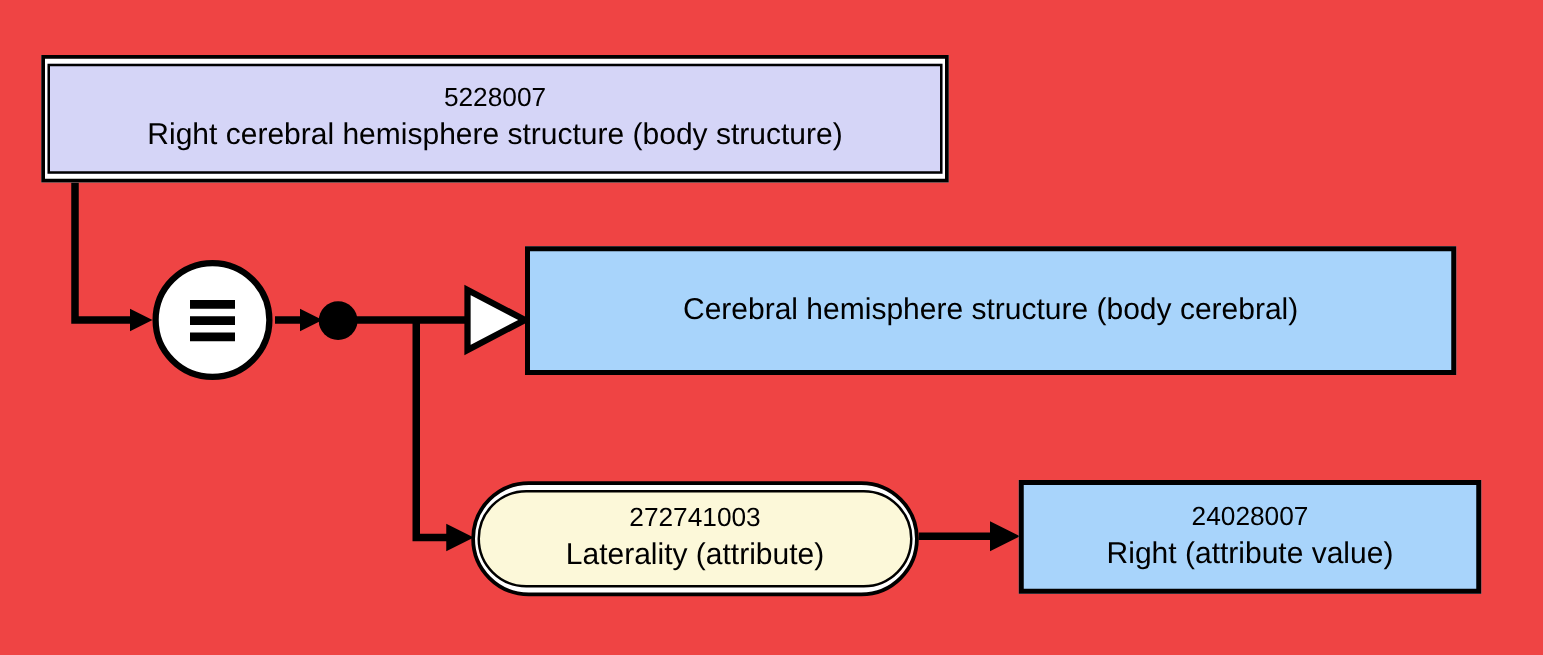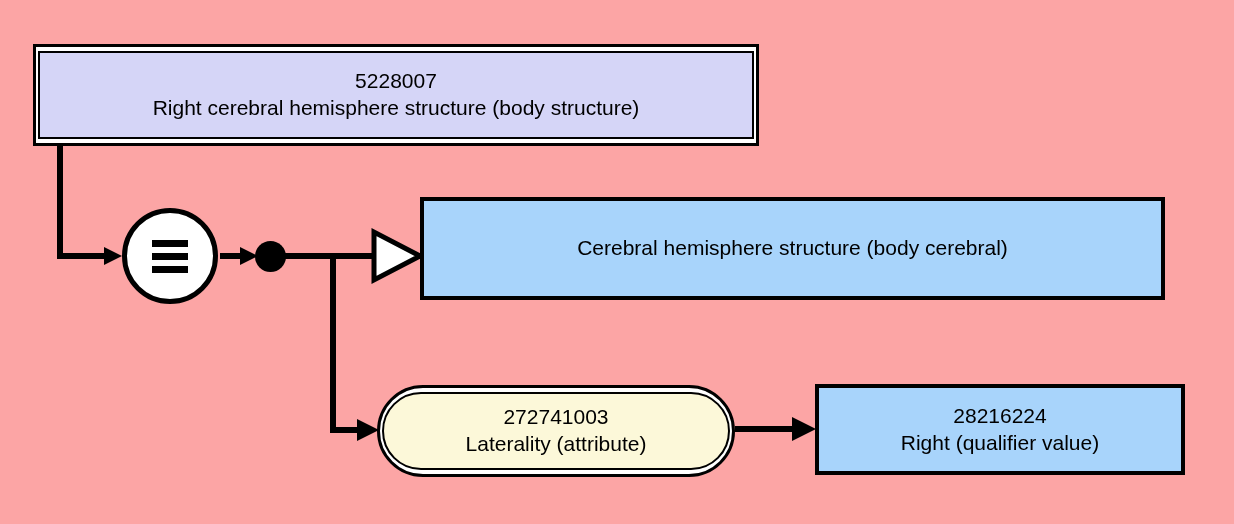--- a/index.html
+++ b/index.html
@@ -7,40 +7,40 @@
     padding: 0;
     background: #ffffff;
   }
   body {
     font-family: "Liberation Sans", sans-serif;
   }
   #canvas {
     position: relative;
     width: 1234px;
     height: 524px;
-    background: #fca5a5;
+    background: #ef4444;
     overflow: hidden;
   }
   .node {
     position: absolute;
     box-sizing: border-box;
     display: flex;
     flex-direction: column;
     align-items: center;
     justify-content: center;
     text-align: center;
     color: #000000;
     line-height: 1.28;
   }
   .node .sctid {
     font-size: 21px;
     white-space: nowrap;
   }
   .node .term {
-    font-size: 21px;
+    font-size: 24px;
     white-space: nowrap;
   }
 
   
   .box-defined {
     border: 3px solid #000;
     padding: 4px;
     background: #ffffff;
   }
   .box-defined > .inner {
@@ -170,17 +170,17 @@
   </div>
 
   <div class="node pill-defined" style="--fill:#FCF8D9; left:377px; top:385px; width:358px; height:92px;">
     <div class="inner">
       <div class="sctid">272741003</div>
       <div class="term">Laterality (attribute)</div>
     </div>
   </div>
 
   <div class="node box-primitive" style="--fill:#A8D4FB; left:815px; top:384px; width:370px; height:91px;">
-    <div class="sctid">28216224</div>
-    <div class="term">Right (qualifier value)</div>
+    <div class="sctid">24028007</div>
+    <div class="term">Right (attribute value)</div>
   </div>
 
 </div>
 
 </body></html>

